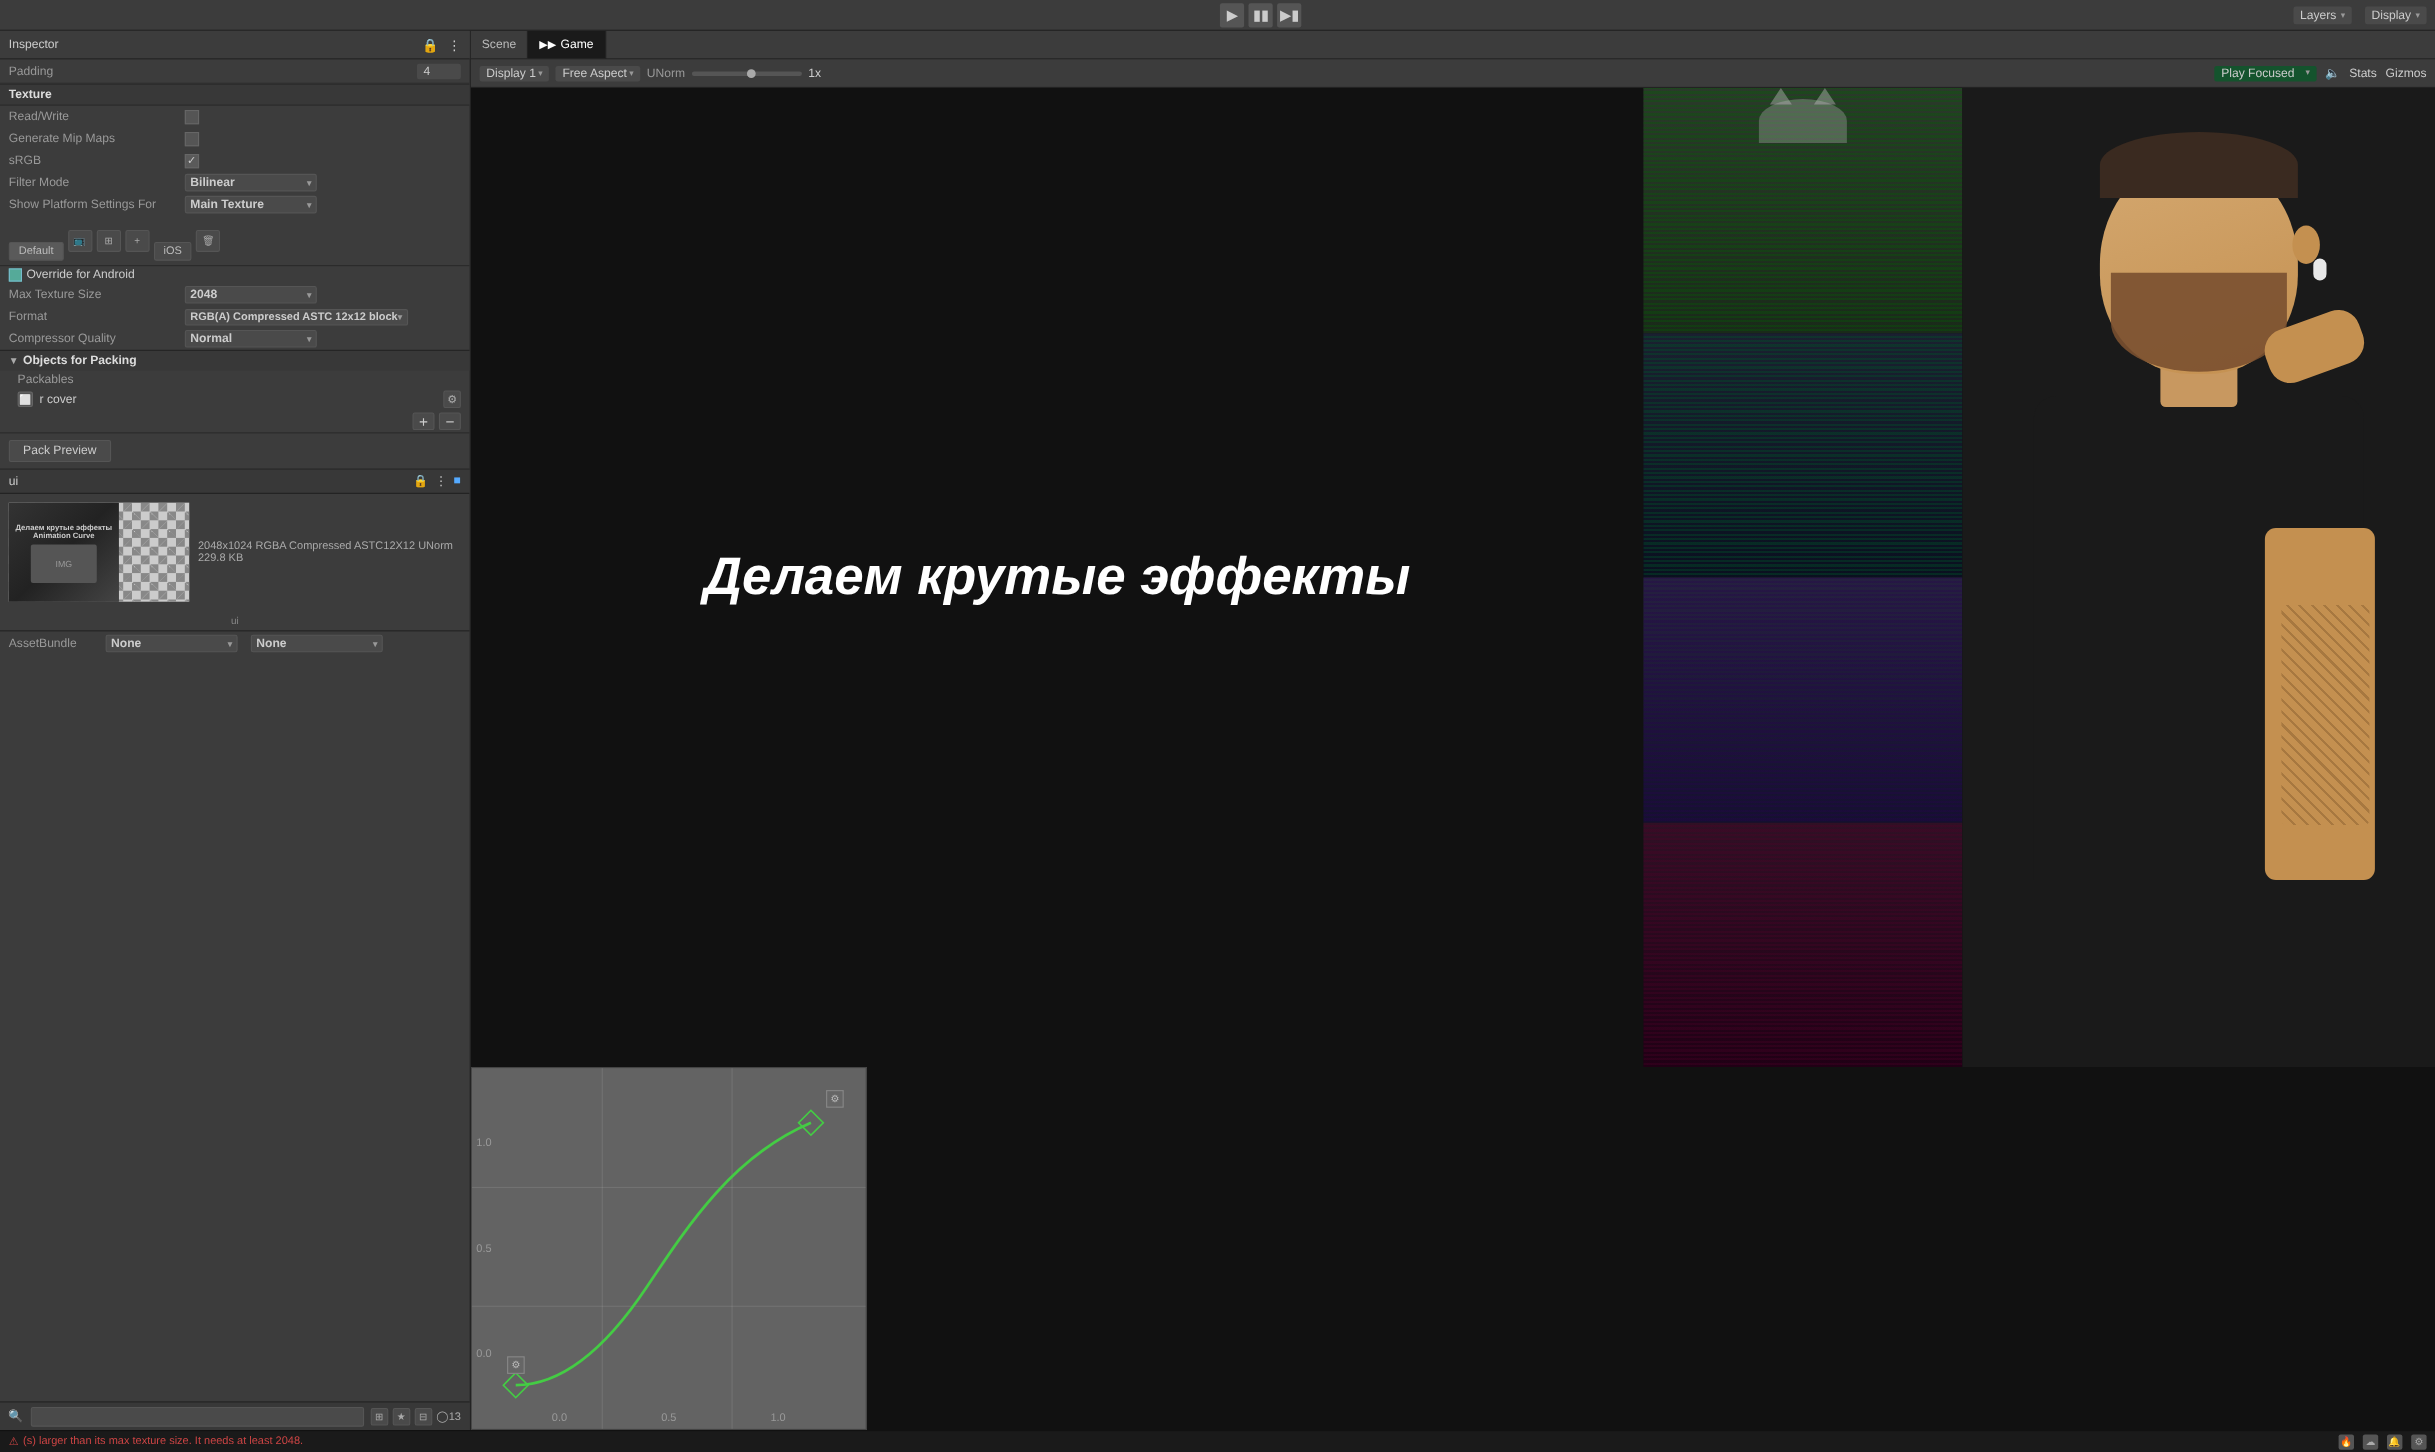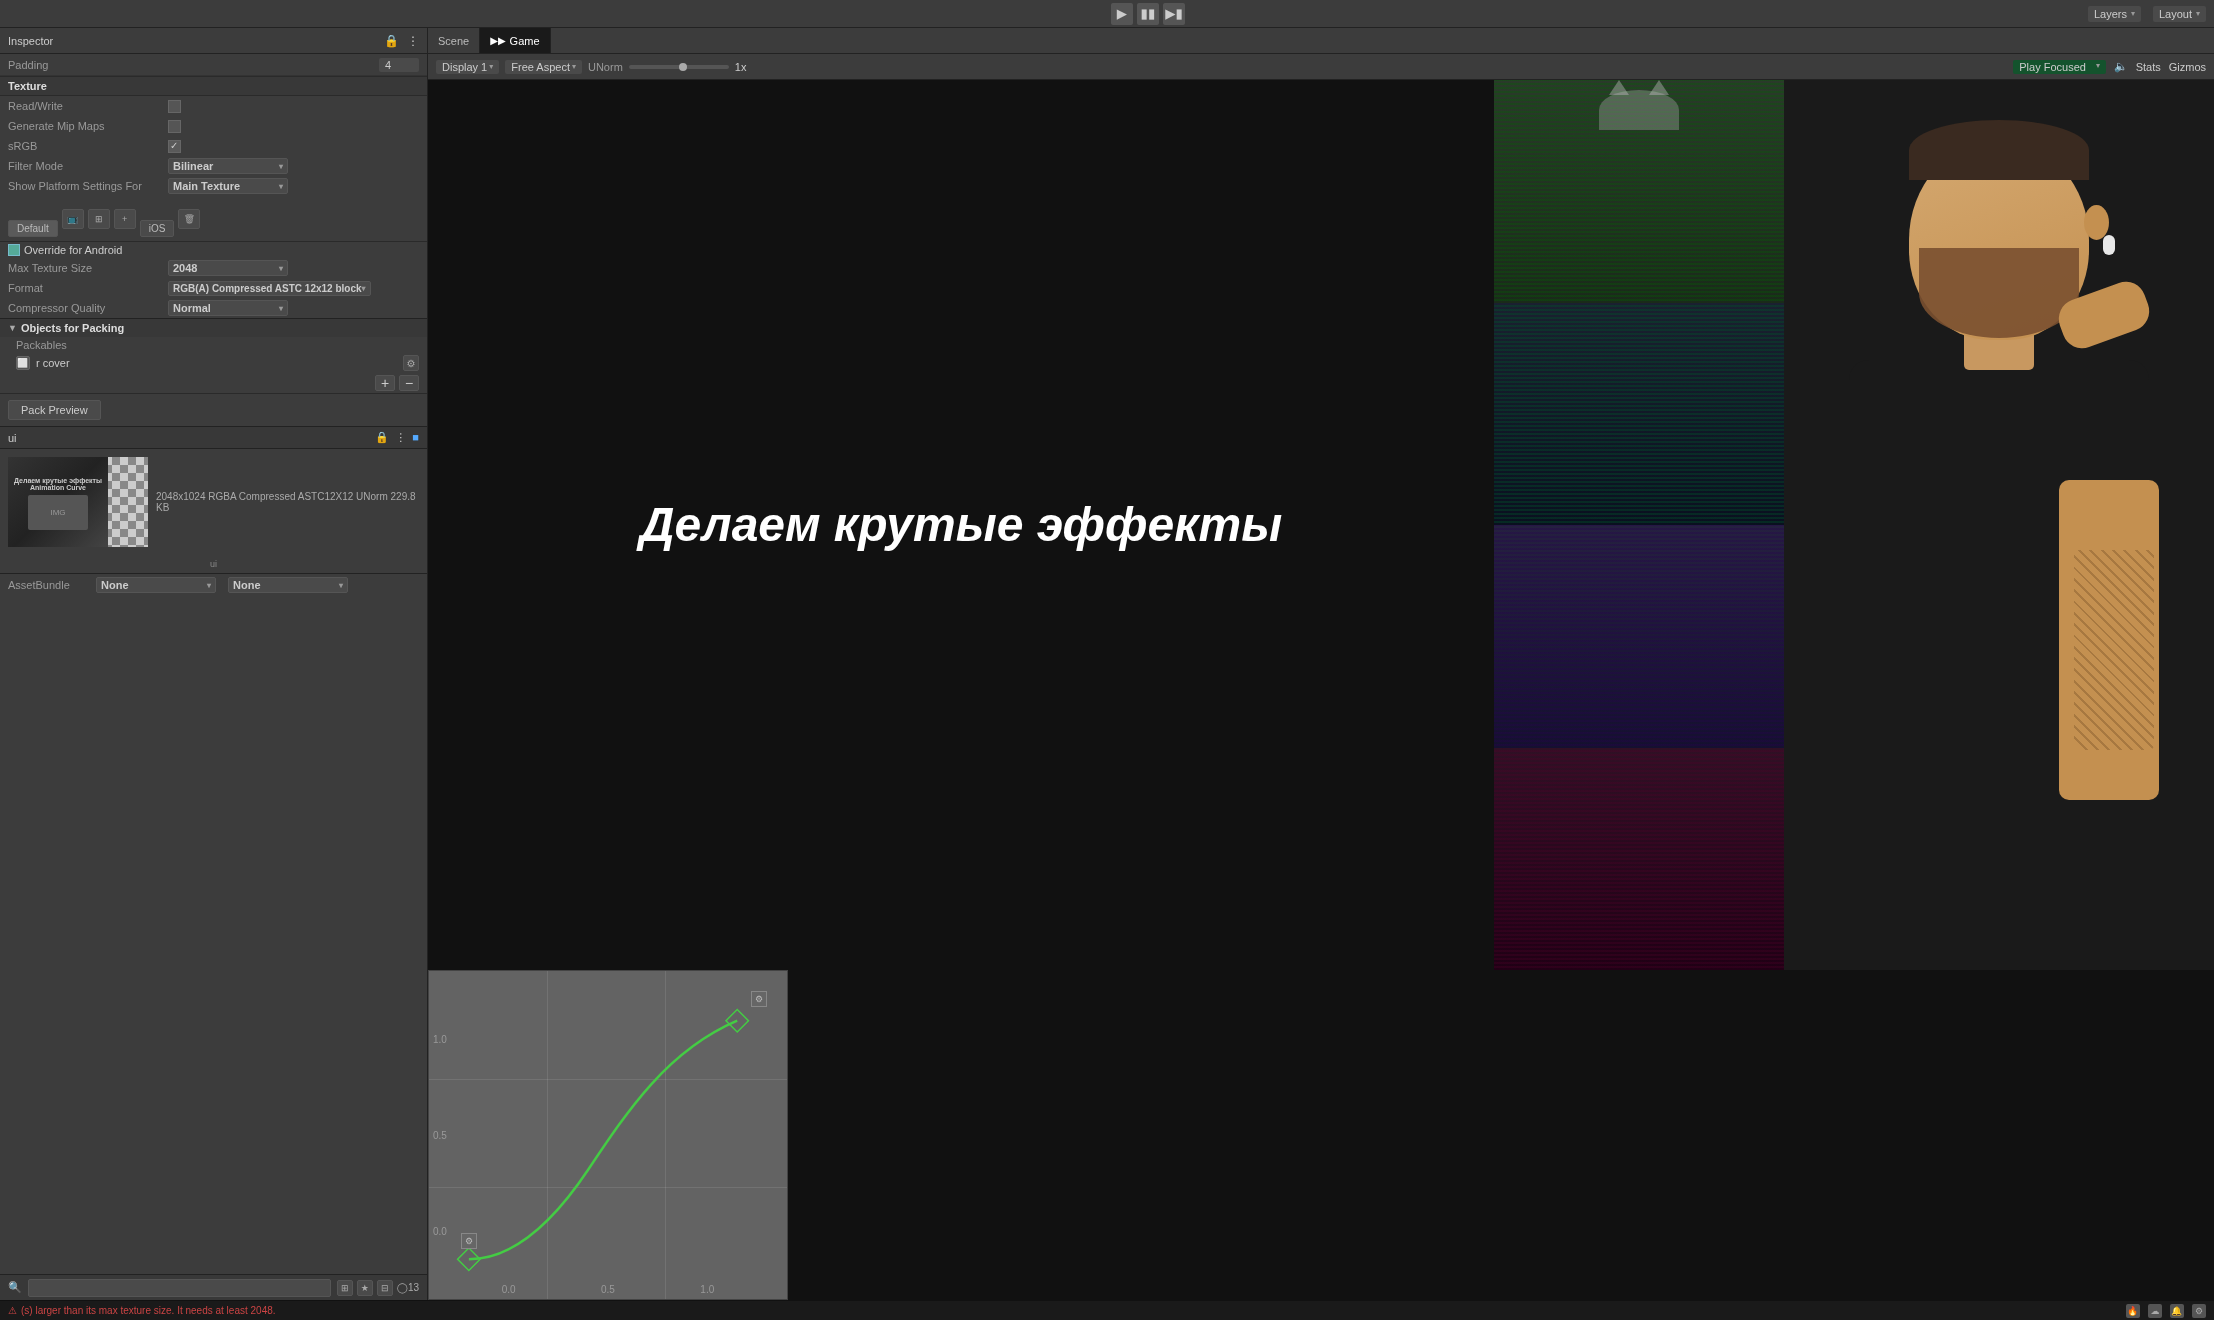--- a/index.html
+++ b/index.html
@@ -303,21 +303,21 @@
     .preview-label {
       color: #ccc; font-size: 11px;
     }
     .preview-content {
       padding: 8px;
       display: flex;
       align-items: center;
       gap: 8px;
     }
     .texture-thumb {
-      width: 140px;
+      width: 164px;
       height: 90px;
       background: 
         linear-gradient(45deg, #888 25%, transparent 25%),
         linear-gradient(-45deg, #888 25%, transparent 25%),
         linear-gradient(45deg, transparent 75%, #888 75%),
         linear-gradient(-45deg, transparent 75%, #888 75%);
       background-size: 16px 16px;
       background-position: 0 0, 0 8px, 8px -8px, -8px 0px;
       background-color: #ccc;
       position: relative;
@@ -645,21 +645,21 @@
     <button class="play-btn">▶</button>
     <button class="play-btn">▮▮</button>
     <button class="play-btn">▶▮</button>
   </div>
   <div class="top-bar-right">
     <div class="layers-dropdown">
       <span>Layers</span>
       <span class="chevron">▾</span>
     </div>
     <div class="layout-dropdown">
-      <span>Layout</span>
+      <span>Display</span>
       <span class="chevron">▾</span>
     </div>
   </div>
 </div>
 
 <div class="main-layout">
 
   <div class="left-panel">
 
     <div class="panel-header">

